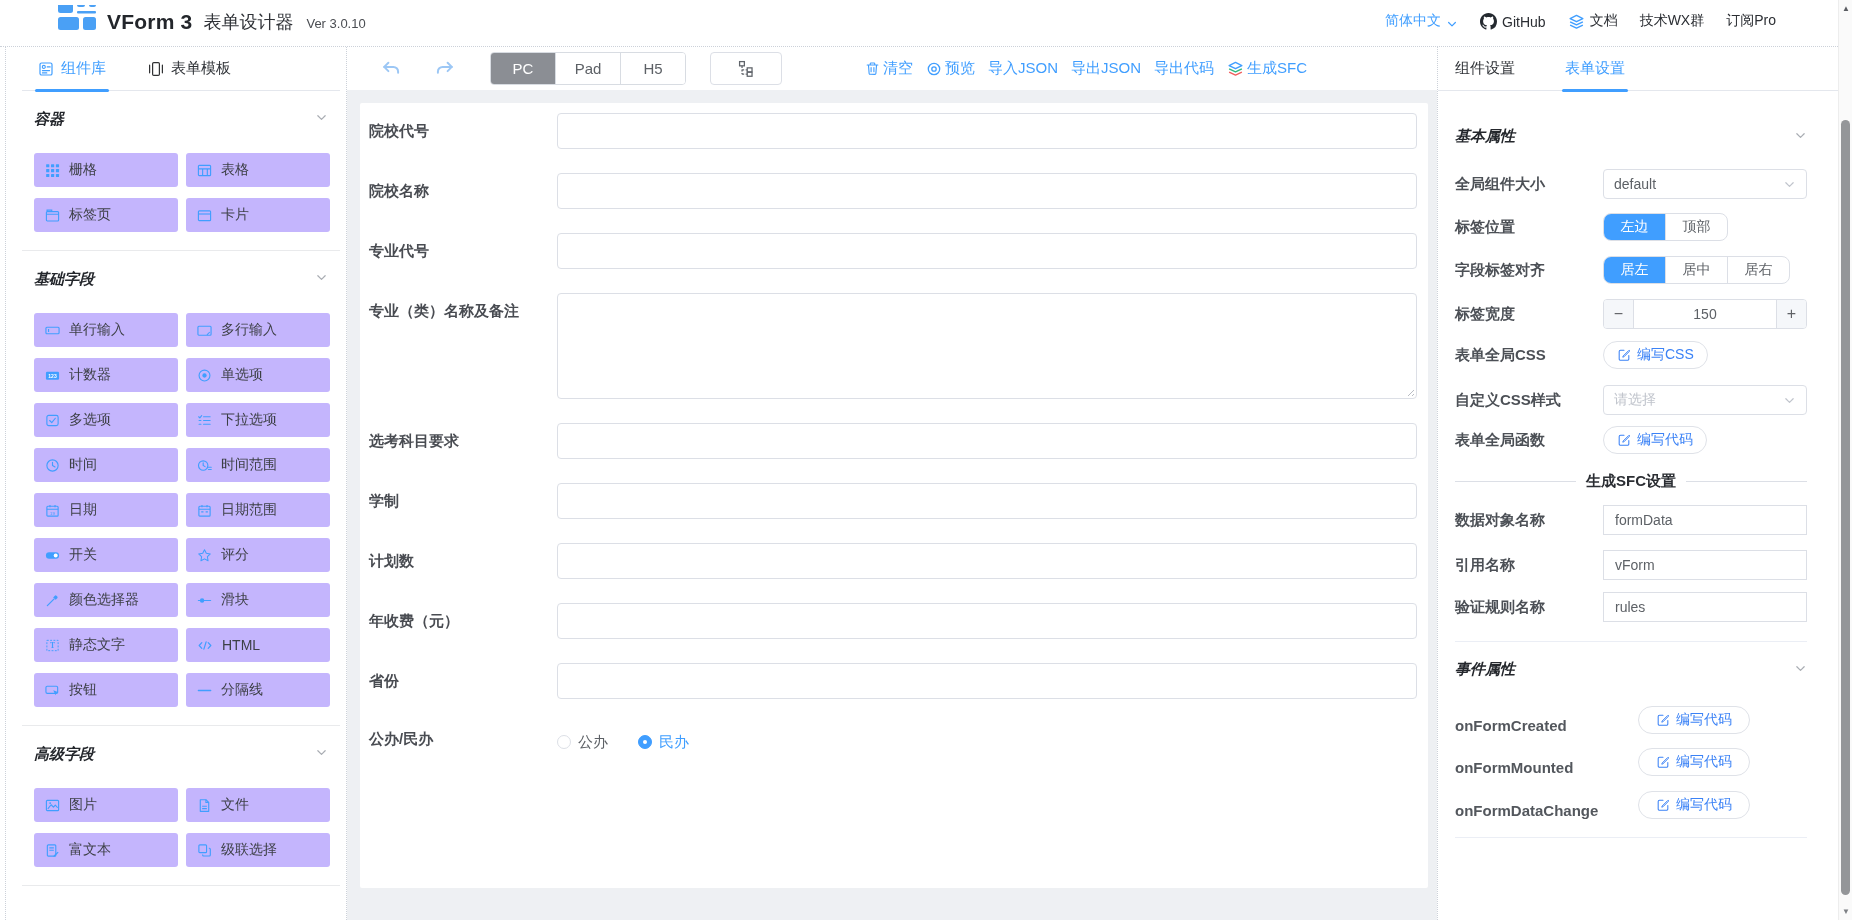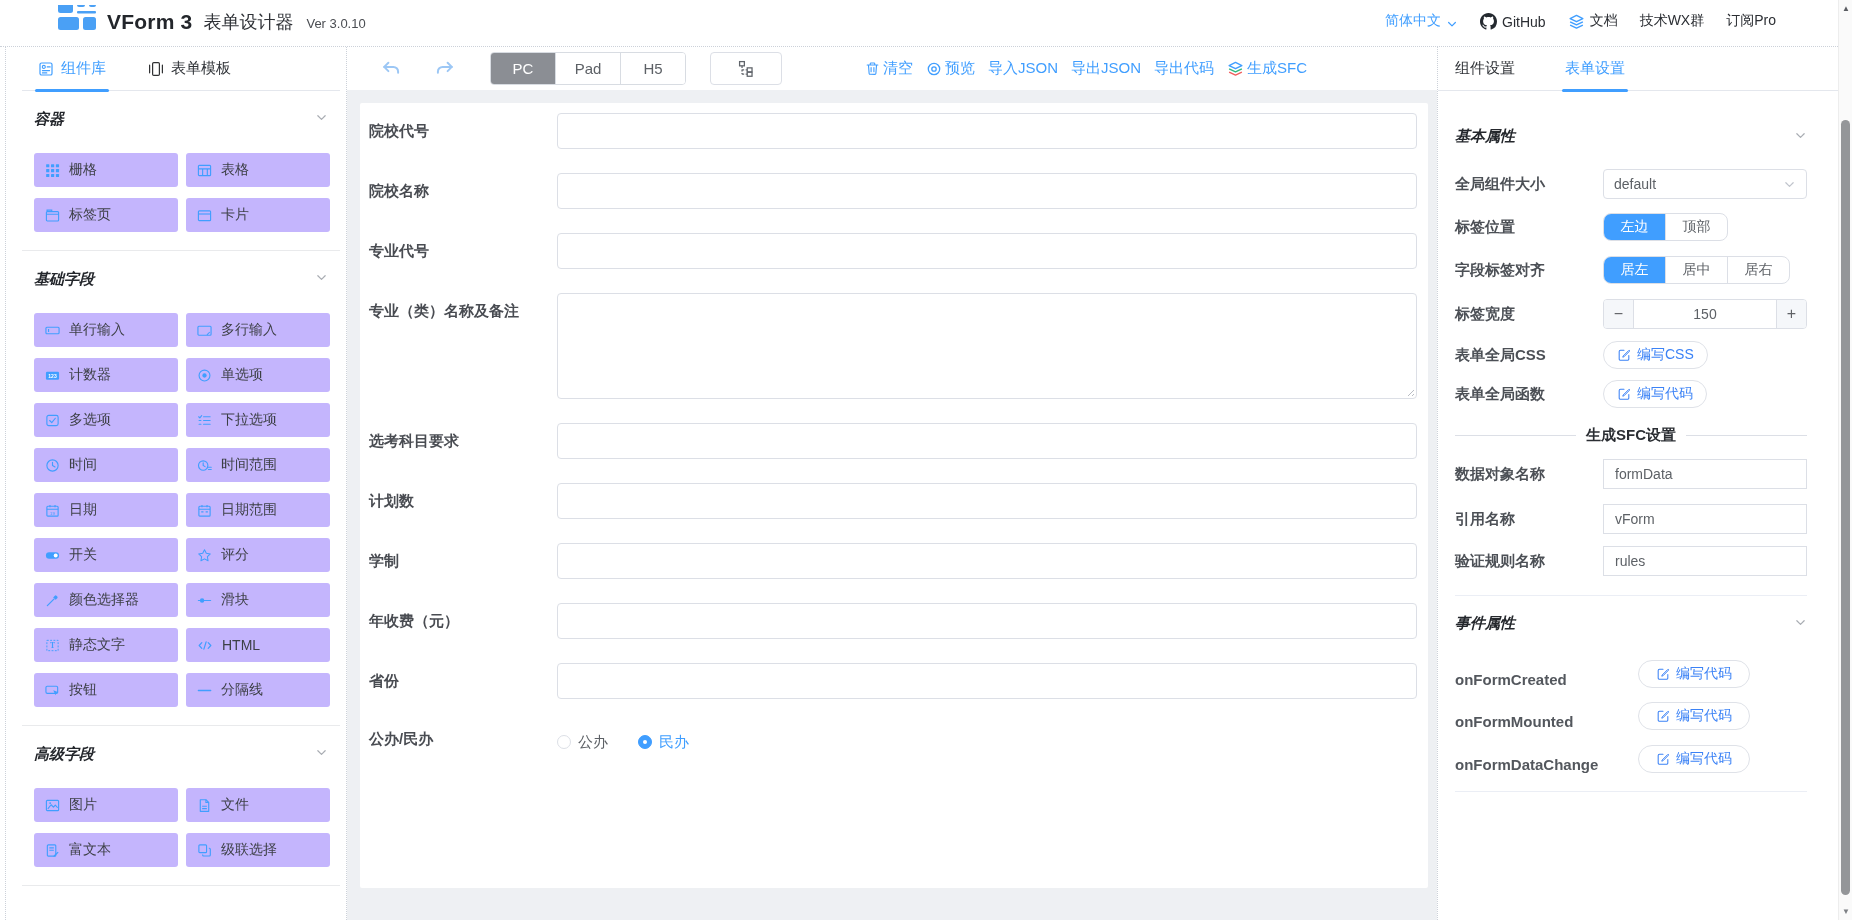--- a/index.html
+++ b/index.html
@@ -555,27 +555,27 @@
               </div>
             </div>
           </div>
           <div class="frow">
             <div class="flabel">选考科目要求</div>
             <div class="fctl">
               <div class="inp"></div>
             </div>
           </div>
           <div class="frow">
+            <div class="flabel">学制</div>
+            <div class="fctl">
+              <div class="inp"></div>
+            </div>
+          </div>
+          <div class="frow">
             <div class="flabel">计划数</div>
-            <div class="fctl">
-              <div class="inp"></div>
-            </div>
-          </div>
-          <div class="frow">
-            <div class="flabel">学制</div>
             <div class="fctl">
               <div class="inp"></div>
             </div>
           </div>
           <div class="frow">
             <div class="flabel">年收费（元）</div>
             <div class="fctl">
               <div class="inp"></div>
             </div>
           </div>
@@ -665,20 +665,33 @@
               <span class="ic">
                 <svg width="14" height="14" viewBox="0 0 16 16">
                   <path d="M13.5 8.5v4a1.5 1.5 0 0 1-1.5 1.5H4a1.5 1.5 0 0 1-1.5-1.5V4A1.5 1.5 0 0 1 4 2.5h4" fill="none" stroke="currentColor" stroke-width="1.2" stroke-linecap="round"></path>
                   <path d="M7 9.2l6.2-6.2 1.1-.2-.2 1.1L7.9 10.1l-1.3.4z" fill="none" stroke="currentColor" stroke-width="1.1" stroke-linejoin="round"></path>
                 </svg>
               </span>
               <span>编写CSS</span>
             </div>
           </div>
         </div>
+        <div class="prow" style="margin-top:16px">
+          <div class="plabel">自定义CSS样式</div>
+          <div class="pctl">
+            <div class="select">
+              <span class="ph">请选择</span>
+              <span class="ic">
+                <svg width="13" height="13" viewBox="0 0 16 16">
+                  <polyline points="3.5,5.8 8,10.3 12.5,5.8" fill="none" stroke="currentColor" stroke-width="1.5" stroke-linecap="round" stroke-linejoin="round"></polyline>
+                </svg>
+              </span>
+            </div>
+          </div>
+        </div>
         <div class="prow" style="margin-top:11px">
           <div class="plabel">表单全局函数</div>
           <div class="pctl">
             <div class="pill">
               <span class="ic">
                 <svg width="14" height="14" viewBox="0 0 16 16">
                   <path d="M13.5 8.5v4a1.5 1.5 0 0 1-1.5 1.5H4a1.5 1.5 0 0 1-1.5-1.5V4A1.5 1.5 0 0 1 4 2.5h4" fill="none" stroke="currentColor" stroke-width="1.2" stroke-linecap="round"></path>
                   <path d="M7 9.2l6.2-6.2 1.1-.2-.2 1.1L7.9 10.1l-1.3.4z" fill="none" stroke="currentColor" stroke-width="1.1" stroke-linejoin="round"></path>
                 </svg>
               </span>

